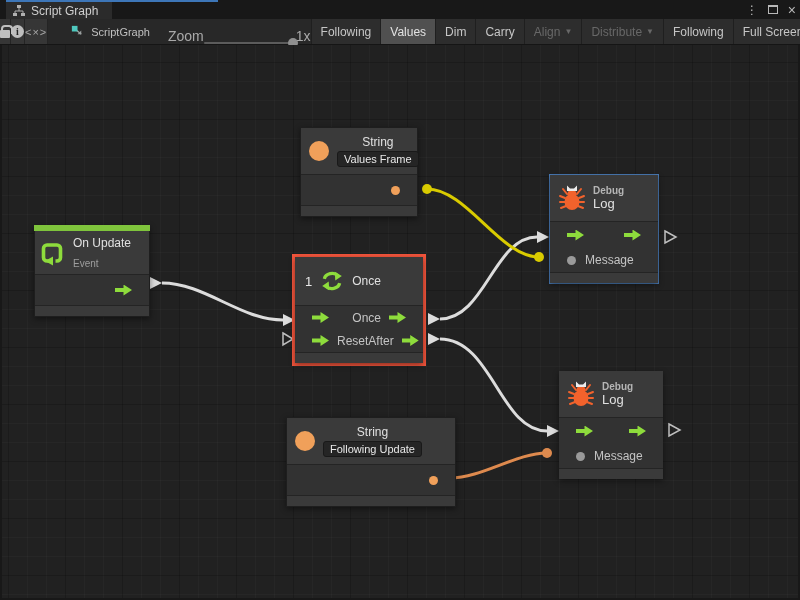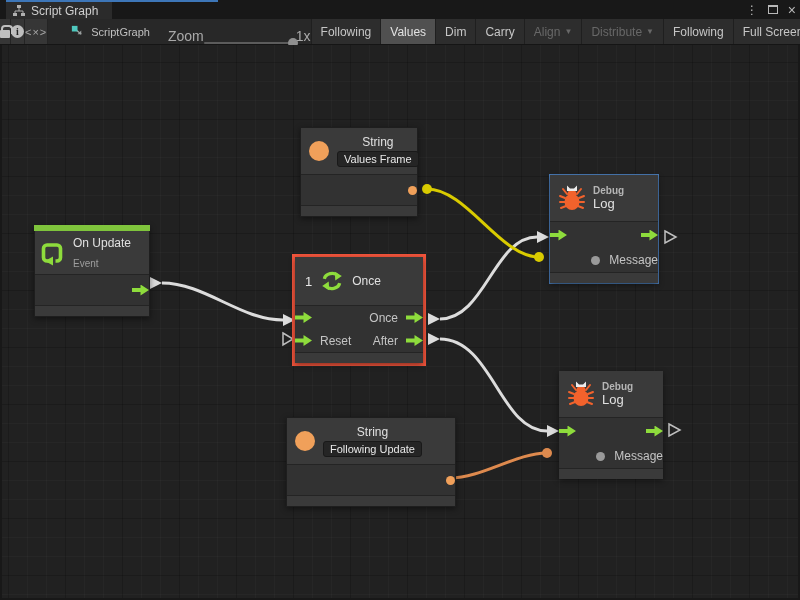--- a/index.html
+++ b/index.html
@@ -48,21 +48,21 @@
   .wires { position:absolute; top:0; left:0; width:800px; height:600px; z-index:1; pointer-events:none; }
 
   
   .node { position:absolute; z-index:2; background:#3a3a3a; border:1px solid #1e1e1e; box-shadow:0 2px 6px rgba(0,0,0,0.45); }
   .node-header { display:flex; align-items:center; gap:8px; padding:6px 10px; background:#3a3a3a; }
   .node-body { background:#323232; border-top:1px solid #242424; }
   .node-footer { height:11px; background:#3a3a3a; border-top:1px solid #242424; }
   .node-title { font-size:12px; color:#e0e0e0; }
   .node-sub { font-size:10px; color:#9e9e9e; margin-top:8px; }
   .node-cat { font-size:10px; color:#b5b5b5;font-weight:bold; }
-  .port-row { display:flex; align-items:center; padding:0 0;justify-content:flex-end; }
+  .port-row { display:flex; align-items:center; padding:0 17px; }
   .arrow { width:17px; height:11px; background:var(--accent-green); flex:0 0 auto;
     clip-path:polygon(0 32%, 50% 32%, 50% 0, 100% 50%, 50% 100%, 50% 68%, 0 68%); }
   .spacer { flex:1; }
   .port-label { font-size:12px; color:#c4c4c4; }
   .dot { border-radius:50%; flex:0 0 auto; }
   .dot-orange { width:9px; height:9px; background:var(--orange); }
   .dot-gray { width:9px; height:9px; background:#9a9a9a; }
   .str-field { background:#252525; border:1px solid #191919; border-radius:3px; padding:1px 6px; font-size:11px; color:#e8e8e8; margin-top:2px; white-space:nowrap; }
   .icon-circle { width:20px; height:20px; border-radius:50%; background:var(--orange); flex:0 0 auto; }
 

